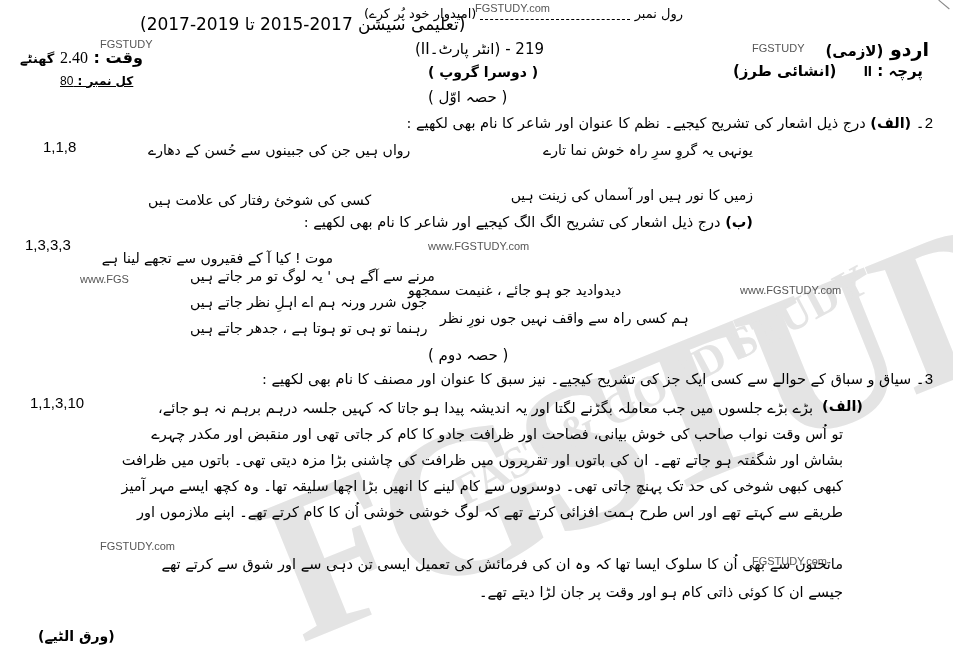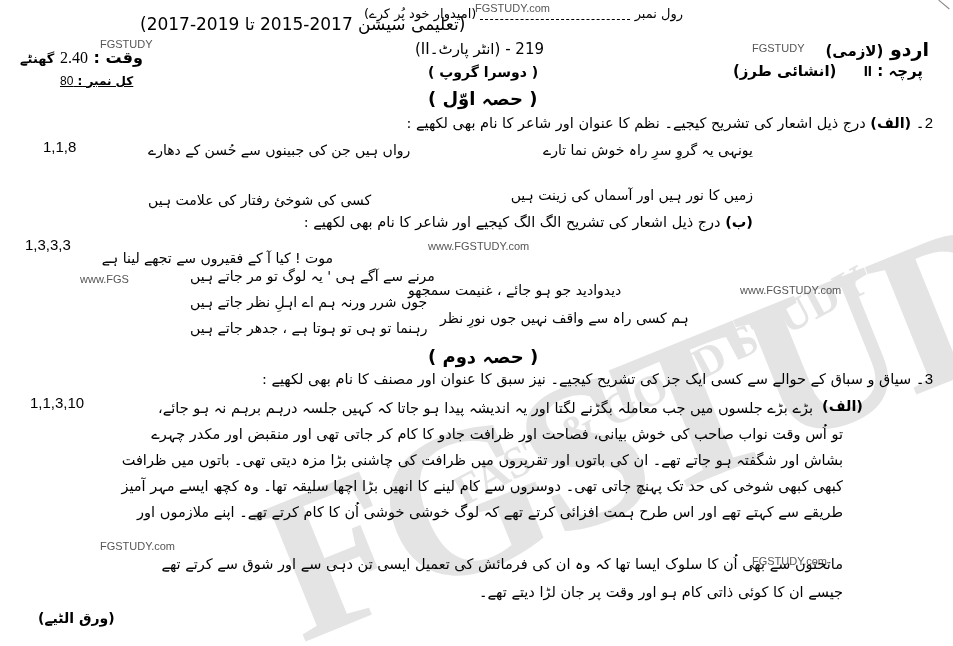--- a/index.html
+++ b/index.html
@@ -14,21 +14,21 @@
   .wm-big {
     position: absolute; font-family: "Liberation Serif", serif; font-weight: bold;
     color: #e4e4e4; z-index: 0; pointer-events: none;
   }
   .content { position: relative; z-index: 1; }
   .verse { font-size: 14px; }
   .prose { font-size: 14.5px; }
   .head-big { font-size: 18px; font-weight: normal; }
   .num { font-size: 15px; }
   .dash-line { display: inline-block; border-bottom: 1px dashed #000; width: 150px; height: 10px; vertical-align: middle; }
-  .heading-paren { font-size: 18px; font-weight: bold; }
+  .heading-paren { font-size: 15px; font-weight: normal; }
   .corner-mark { position: absolute; right: 2px; top: 4px; width: 14px; height: 1px; background: #888; transform: rotate(40deg); }
 </style>
 </head>
 <body>
 
 <div class="wm-big" style="left:240px; top:280px; font-size:210px; transform:rotate(-22deg); letter-spacing:-8px;">FGSTUDY</div>
 <div class="wm-big" style="left:430px; top:360px; font-size:44px; transform:rotate(-28deg);">FAST &amp; GOOD STUDY</div>
 
 <div class="content">
   <span class="corner-mark"></span>
@@ -110,14 +110,14 @@
   <div class="abs ur prose" style="right:140px; top:400px; width:680px;">بڑے بڑے جلسوں میں جب معاملہ بگڑنے لگتا اور یہ اندیشہ پیدا ہو جاتا کہ کہیں جلسہ درہم برہم نہ ہو جائے،</div>
   <div class="abs ur prose" style="right:110px; top:426px; width:710px;">تو اُس وقت نواب صاحب کی خوش بیانی، فصاحت اور ظرافت جادو کا کام کر جاتی تھی اور منقبض اور مکدر چہرے</div>
   <div class="abs ur prose" style="right:110px; top:452px; width:710px;">بشاش اور شگفتہ ہو جاتے تھے۔ ان کی باتوں اور تقریروں میں ظرافت کی چاشنی بڑا مزہ دیتی تھی۔ باتوں میں ظرافت</div>
   <div class="abs ur prose" style="right:110px; top:478px; width:710px;">کبھی کبھی شوخی کی حد تک پہنچ جاتی تھی۔ دوسروں سے کام لینے کا انھیں بڑا اچھا سلیقہ تھا۔ وہ کچھ ایسے مہر آمیز</div>
   <div class="abs ur prose" style="right:110px; top:504px; width:710px;">طریقے سے کہتے تھے اور اس طرح ہمت افزائی کرتے تھے کہ لوگ خوشی خوشی اُن کا کام کرتے تھے۔ اپنے ملازموں اور</div>
   <div class="abs wm-small" style="left:100px; top:540px;">FGSTUDY.com</div>
   <div class="abs wm-small" style="left:752px; top:555px;">FGSTUDY.com</div>
   <div class="abs ur prose" style="right:110px; top:556px; width:710px;">ماتحتوں سے بھی اُن کا سلوک ایسا تھا کہ وہ ان کی فرمائش کی تعمیل ایسی تن دہی سے اور شوق سے کرتے تھے</div>
   <div class="abs ur prose" style="right:110px; top:584px; width:590px;">جیسے ان کا کوئی ذاتی کام ہو اور وقت پر جان لڑا دیتے تھے۔</div>
 
-  <div class="abs ur" style="left:38px; top:610px; font-size:14px; font-weight:bold;">(ورق الٹیے)</div>
+  <div class="abs ur" style="left:38px; top:628px; font-size:14px; font-weight:bold;">(ورق الٹیے)</div>
 </div>
 
 </body></html>

